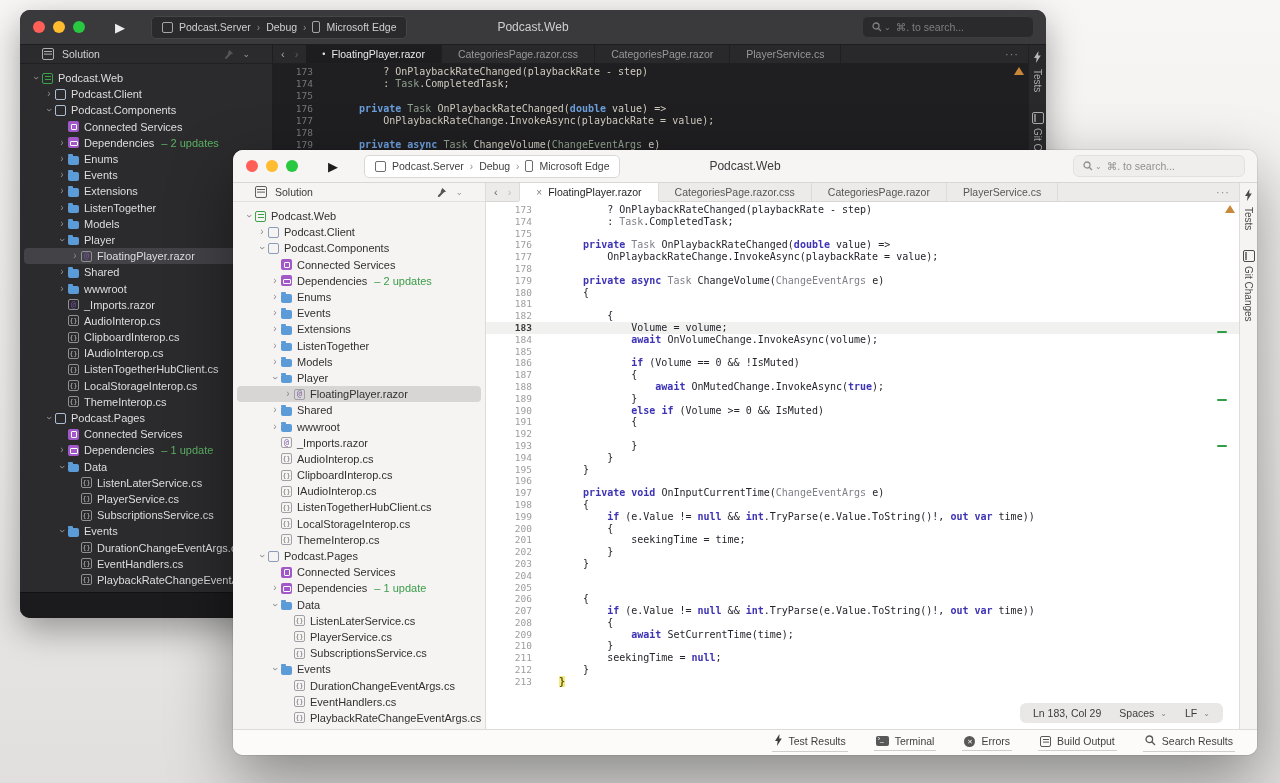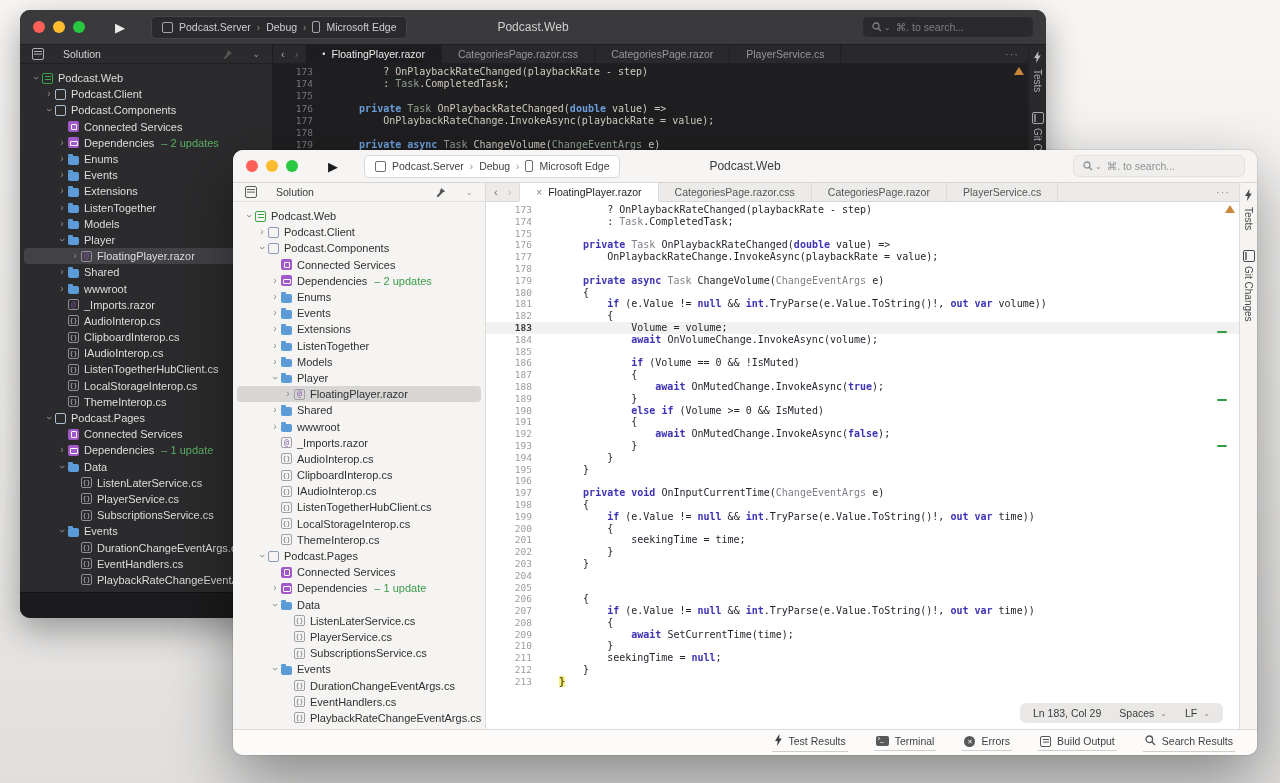--- a/index.html
+++ b/index.html
@@ -31,21 +31,21 @@
   .light .search{background:#efeeec;border:1px solid #e2e1df;color:#909090;}
   .dark  .search{background:#2a292b;border:1px solid #3c3b3e;color:#7f7f84;}
   .search svg{flex:0 0 auto}
   .search .chev{font-size:8px;margin-left:-3px;}
 
   
   .main{flex:1;display:flex;min-height:0;}
   .sidebar{flex:0 0 252px;display:flex;flex-direction:column;min-width:0;}
   .light .sidebar{background:#f5f4f2;border-right:1px solid #dddcdb;}
   .dark  .sidebar{background:#2b2a2c;border-right:1px solid #1e1d1f;}
-  .side-head{flex:0 0 18px;display:flex;align-items:center;gap:19px;padding:0 12px;font-size:10.5px;}
+  .side-head{flex:0 0 18px;display:flex;align-items:center;gap:8px;padding:0 22px;font-size:10.5px;}
   .light .side-head{color:#3a3a3a;border-bottom:1px solid #e1e0df;}
   .dark  .side-head{color:#d2d2d4;border-bottom:1px solid #201f21;}
   .side-head .grow{flex:1}
   .ti-sheet{width:10px;height:10px;border:1.2px solid currentColor;border-radius:2px;position:relative;opacity:.8}
   .ti-sheet::before{content:"";position:absolute;left:1px;right:1px;top:2px;height:1.2px;background:currentColor;box-shadow:0 2.6px 0 currentColor;}
   .side-head .chev{font-size:9px;color:#9a9a9a;}
 
   
   .tree{flex:1;overflow:hidden;padding-top:6px;font-size:11px;}
   .trow{height:16.2px;display:flex;align-items:center;white-space:nowrap;margin:0 4px;border-radius:4px;}
@@ -851,21 +851,20 @@
               <div class="crow">
                 <span class="lnum">179</span>
                 <span class="ltext"><span>    </span><span class="tk-k">private</span><span> </span><span class="tk-k">async</span><span> </span><span class="tk-t">Task</span><span> ChangeVolume(</span><span class="tk-t">ChangeEventArgs</span><span> e)</span></span>
               </div>
               <div class="crow">
                 <span class="lnum">180</span>
                 <span class="ltext"><span>    {</span></span>
               </div>
               <div class="crow">
                 <span class="lnum">181</span>
-                <span class="ltext"><span>        </span><span class="tk-k">if</span><span> (e.Value != </span><span class="tk-k">null</span><span> &amp;&amp; </span><span class="tk-k">int</span><span>.TryParse(e.Value.ToString()!, </span><span class="tk-k">out</span><span> </span><span class="tk-k">var</span><span> volume))</span></span>
               </div>
               <div class="crow">
                 <span class="lnum">182</span>
                 <span class="ltext"><span>        {</span></span>
               </div>
               <div class="crow cur">
                 <span class="lnum">183</span>
                 <span class="ltext"><span>            Volume = volume;</span></span>
               </div>
               <div class="crow">
@@ -895,21 +894,20 @@
               <div class="crow">
                 <span class="lnum">190</span>
                 <span class="ltext"><span>            </span><span class="tk-k">else</span><span> </span><span class="tk-k">if</span><span> (Volume &gt;= 0 &amp;&amp; IsMuted)</span></span>
               </div>
               <div class="crow">
                 <span class="lnum">191</span>
                 <span class="ltext"><span>            {</span></span>
               </div>
               <div class="crow">
                 <span class="lnum">192</span>
-                <span class="ltext"><span>                </span><span class="tk-k">await</span><span> OnMutedChange.InvokeAsync(</span><span class="tk-k">false</span><span>);</span></span>
               </div>
               <div class="crow">
                 <span class="lnum">193</span>
                 <span class="ltext"><span>            }</span></span>
               </div>
               <div class="crow">
                 <span class="lnum">194</span>
                 <span class="ltext"><span>        }</span></span>
               </div>
               <div class="crow">

